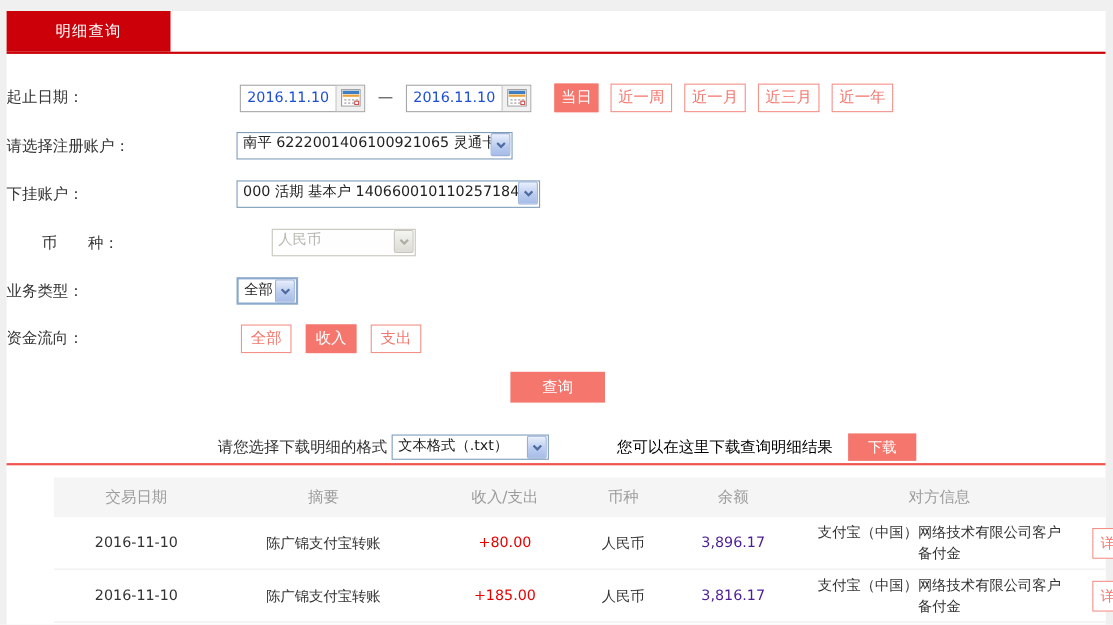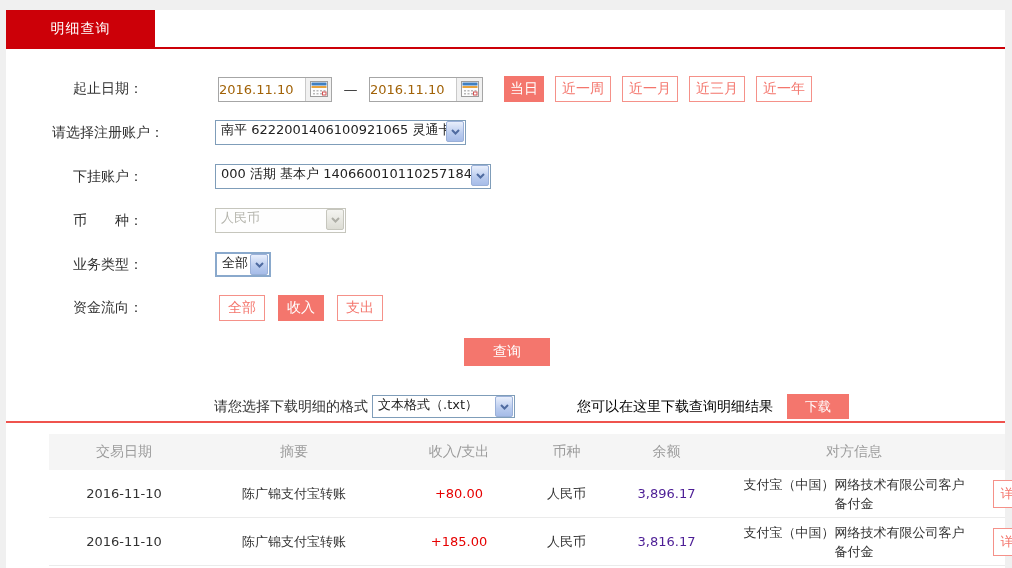--- a/index.html
+++ b/index.html
@@ -26,30 +26,30 @@
     background:var(--accent-red);color:#fff;
     display:flex;align-items:center;justify-content:center;
     font-size:14px;letter-spacing:1px;cursor:pointer;
   }
   .tab-underline{
     position:absolute;left:0;top:37px;width:100%;height:2px;
     background:var(--accent-red);
   }
   
   .frow{position:absolute;left:0;display:flex;align-items:center;}
-  .flabel{width:204px;text-align:center;color:#333;font-size:14px;flex:none;}
+  .flabel{width:204px;text-align:left;color:#333;font-size:14px;flex:none;}
   
   .datebox{
     width:114px;height:25px;border:1px solid #a6a6a6;background:#fff;
     display:flex;align-items:center;flex:none;
   }
   .datebox input{
     border:none;outline:none;width:86px;height:100%;
     font-family:"DejaVu Sans","Liberation Sans",sans-serif;
-    font-size:13px;color:#a16207;background:transparent;
+    font-size:13px;color:#1d4ed8;text-align:center;background:transparent;
   }
   .calbtn{
     width:26px;height:100%;border:none;border-left:1px solid #c9c9c9;
     background:#f1f1f1;display:flex;align-items:center;justify-content:center;
     cursor:pointer;padding:0;
   }
   .datedash{width:37px;text-align:center;color:#444;flex:none;}
   
   .qbtn{
     height:26px;border:1px solid var(--salmon-border);background:#fff;
@@ -202,21 +202,21 @@
     <div class="xselect" style="width:276px;margin-left:5px;">
       <span class="xsel-text">000 活期 基本户 1406600101102571848</span>
       <span class="xsel-arrow">
         <svg width="9" height="6" viewBox="0 0 9 6">
             <path d="M1 1 L4.5 4.5 L8 1" fill="none" stroke="#4f6ba0" stroke-width="2"></path>
           </svg>
       </span>
     </div>
   </div>
 
-  <div class="frow" style="top:198px;">
+  <div class="frow" style="top:198px;padding-left:32px;">
     <div class="flabel">币　　种：</div>
     <div class="xselect disabled" style="width:131px;margin-left:5px;">
       <span class="xsel-text">人民币</span>
       <span class="xsel-arrow">
         <svg width="9" height="6" viewBox="0 0 9 6">
             <path d="M1 1 L4.5 4.5 L8 1" fill="none" stroke="#aeaea6" stroke-width="2"></path>
           </svg>
       </span>
     </div>
   </div>
@@ -236,21 +236,21 @@
   <div class="frow" style="top:285px;">
     <div class="flabel">资金流向：</div>
     <span style="width:9px;flex:none;"></span>
     <button class="flowbtn">全部</button>
     <button class="flowbtn active">收入</button>
     <button class="flowbtn">支出</button>
   </div>
 
   <button class="querybtn">查询</button>
 
-  <div class="frow" style="top:384px;padding-left:16px;">
+  <div class="frow" style="top:384px;">
     <div class="dl-label">请您选择下载明细的格式</div>
     <div class="xselect dl-select">
       <span class="xsel-text">文本格式（.txt）</span>
       <span class="xsel-arrow">
         <svg width="9" height="6" viewBox="0 0 9 6">
             <path d="M1 1 L4.5 4.5 L8 1" fill="none" stroke="#4f6ba0" stroke-width="2"></path>
           </svg>
       </span>
     </div>
     <span class="dl-hint">您可以在这里下载查询明细结果</span>

